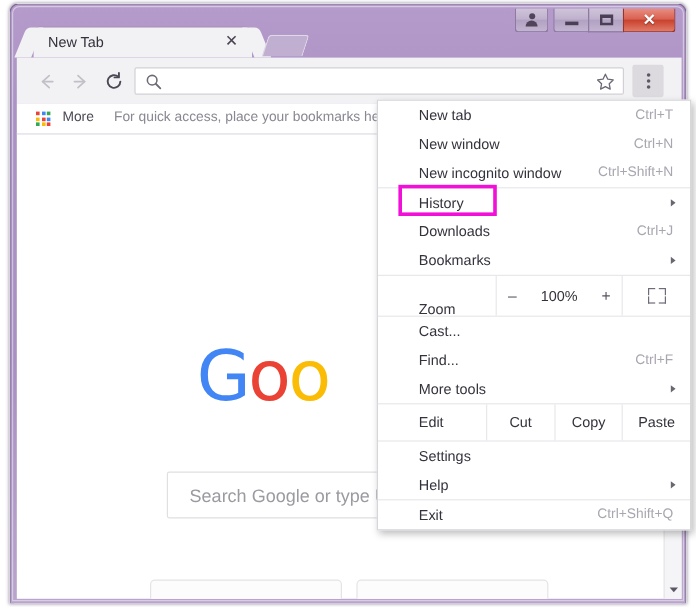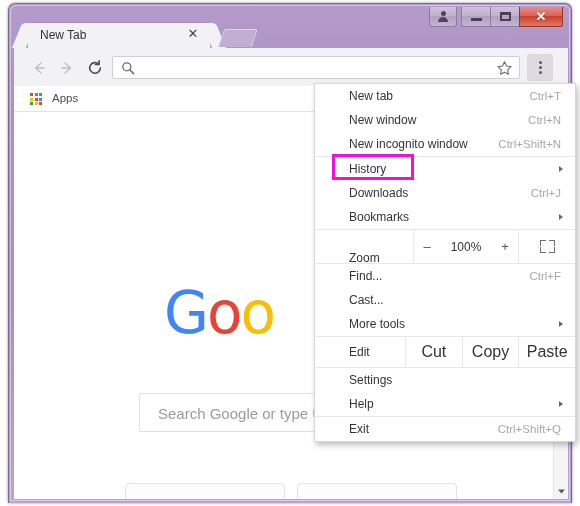--- a/index.html
+++ b/index.html
@@ -496,21 +496,21 @@
     width: 90px;
     display: flex;
     align-items: center;
   }
   #edit-label-cell .mi-label { margin-left: 34px; font-size: 12px; color: #35323c; }
   .edit-action {
     flex: 1;
     display: flex;
     align-items: center;
     justify-content: center;
-    font-size: 16px;
+    font-size: 12px;
     color: #35323c;
   }
 </style>
 </head>
 <body>
 
 <div id="screen">
 
   <div id="window">
     <div id="window-inner-edge"></div>
@@ -588,21 +588,22 @@
         <i style="background:#ea4335"></i>
           <i style="background:#4285f4"></i>
           <i style="background:#34a853"></i>
         <i style="background:#fbbc05"></i>
           <i style="background:#ea4335"></i>
           <i style="background:#4285f4"></i>
         <i style="background:#34a853"></i>
           <i style="background:#fbbc05"></i>
           <i style="background:#ea4335"></i>
       </span>
-      <span id="apps-label">Apps</span>
+      <span id="apps-label">More</span>
+      <span id="bm-hint">For quick access, place your bookmarks he</span>
     </div>
 
     <div id="page">
       <div id="google-logo">
         <span style="color:#4285f4">G</span><span style="color:#ea4335">o</span><span style="color:#fbbc05">o</span>
       </div>
 
       <div id="searchbox">
         <span id="searchbox-placeholder">Search Google or type U</span>
       </div>
@@ -671,25 +672,25 @@
                 <i class="tr"></i>
                 <i class="bl"></i>
                 <i class="br"></i>
             </span>
           </div>
         </div>
       </div>
 
       <div class="menu-group">
         <div class="menu-item">
+          <span class="mi-label">Cast...</span>
+        </div>
+        <div class="menu-item">
           <span class="mi-label">Find...</span>
           <span class="mi-accel">Ctrl+F</span>
-        </div>
-        <div class="menu-item">
-          <span class="mi-label">Cast...</span>
         </div>
         <div class="menu-item">
           <span class="mi-label">More tools</span>
           <span class="submenu-arrow"></span>
         </div>
       </div>
 
       <div class="menu-group">
         <div id="edit-row">
           <div id="edit-label-cell">

